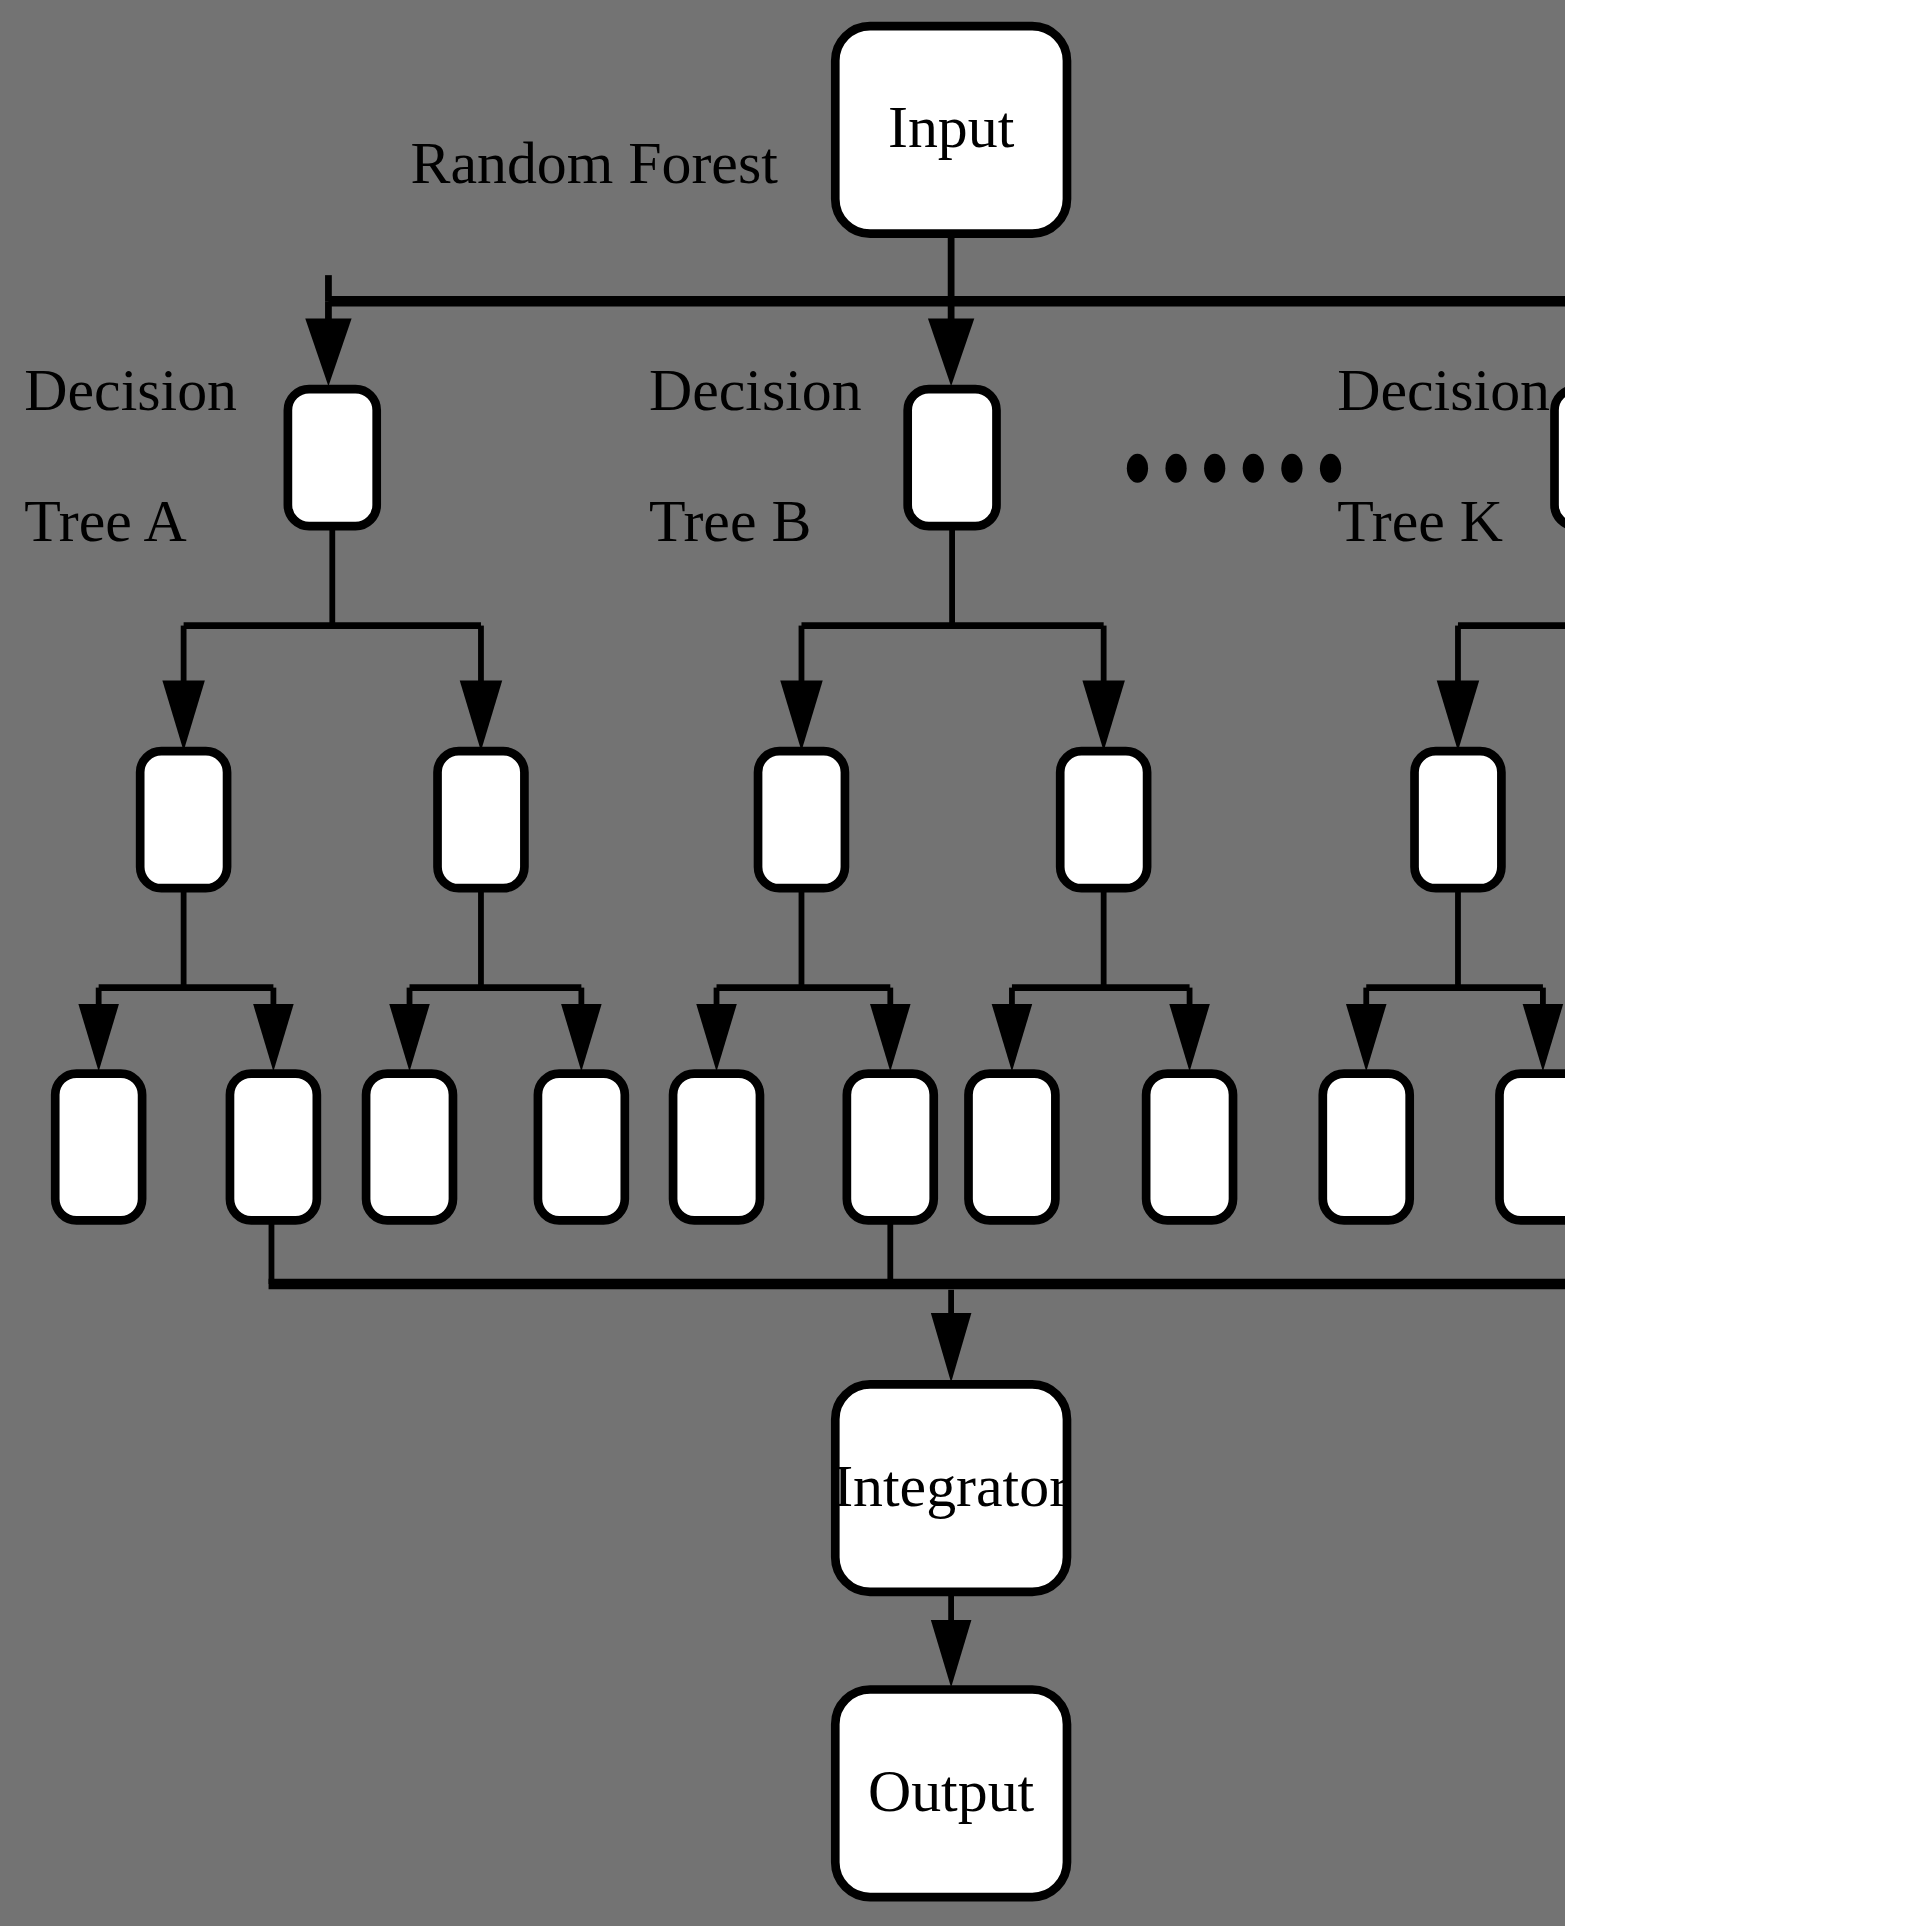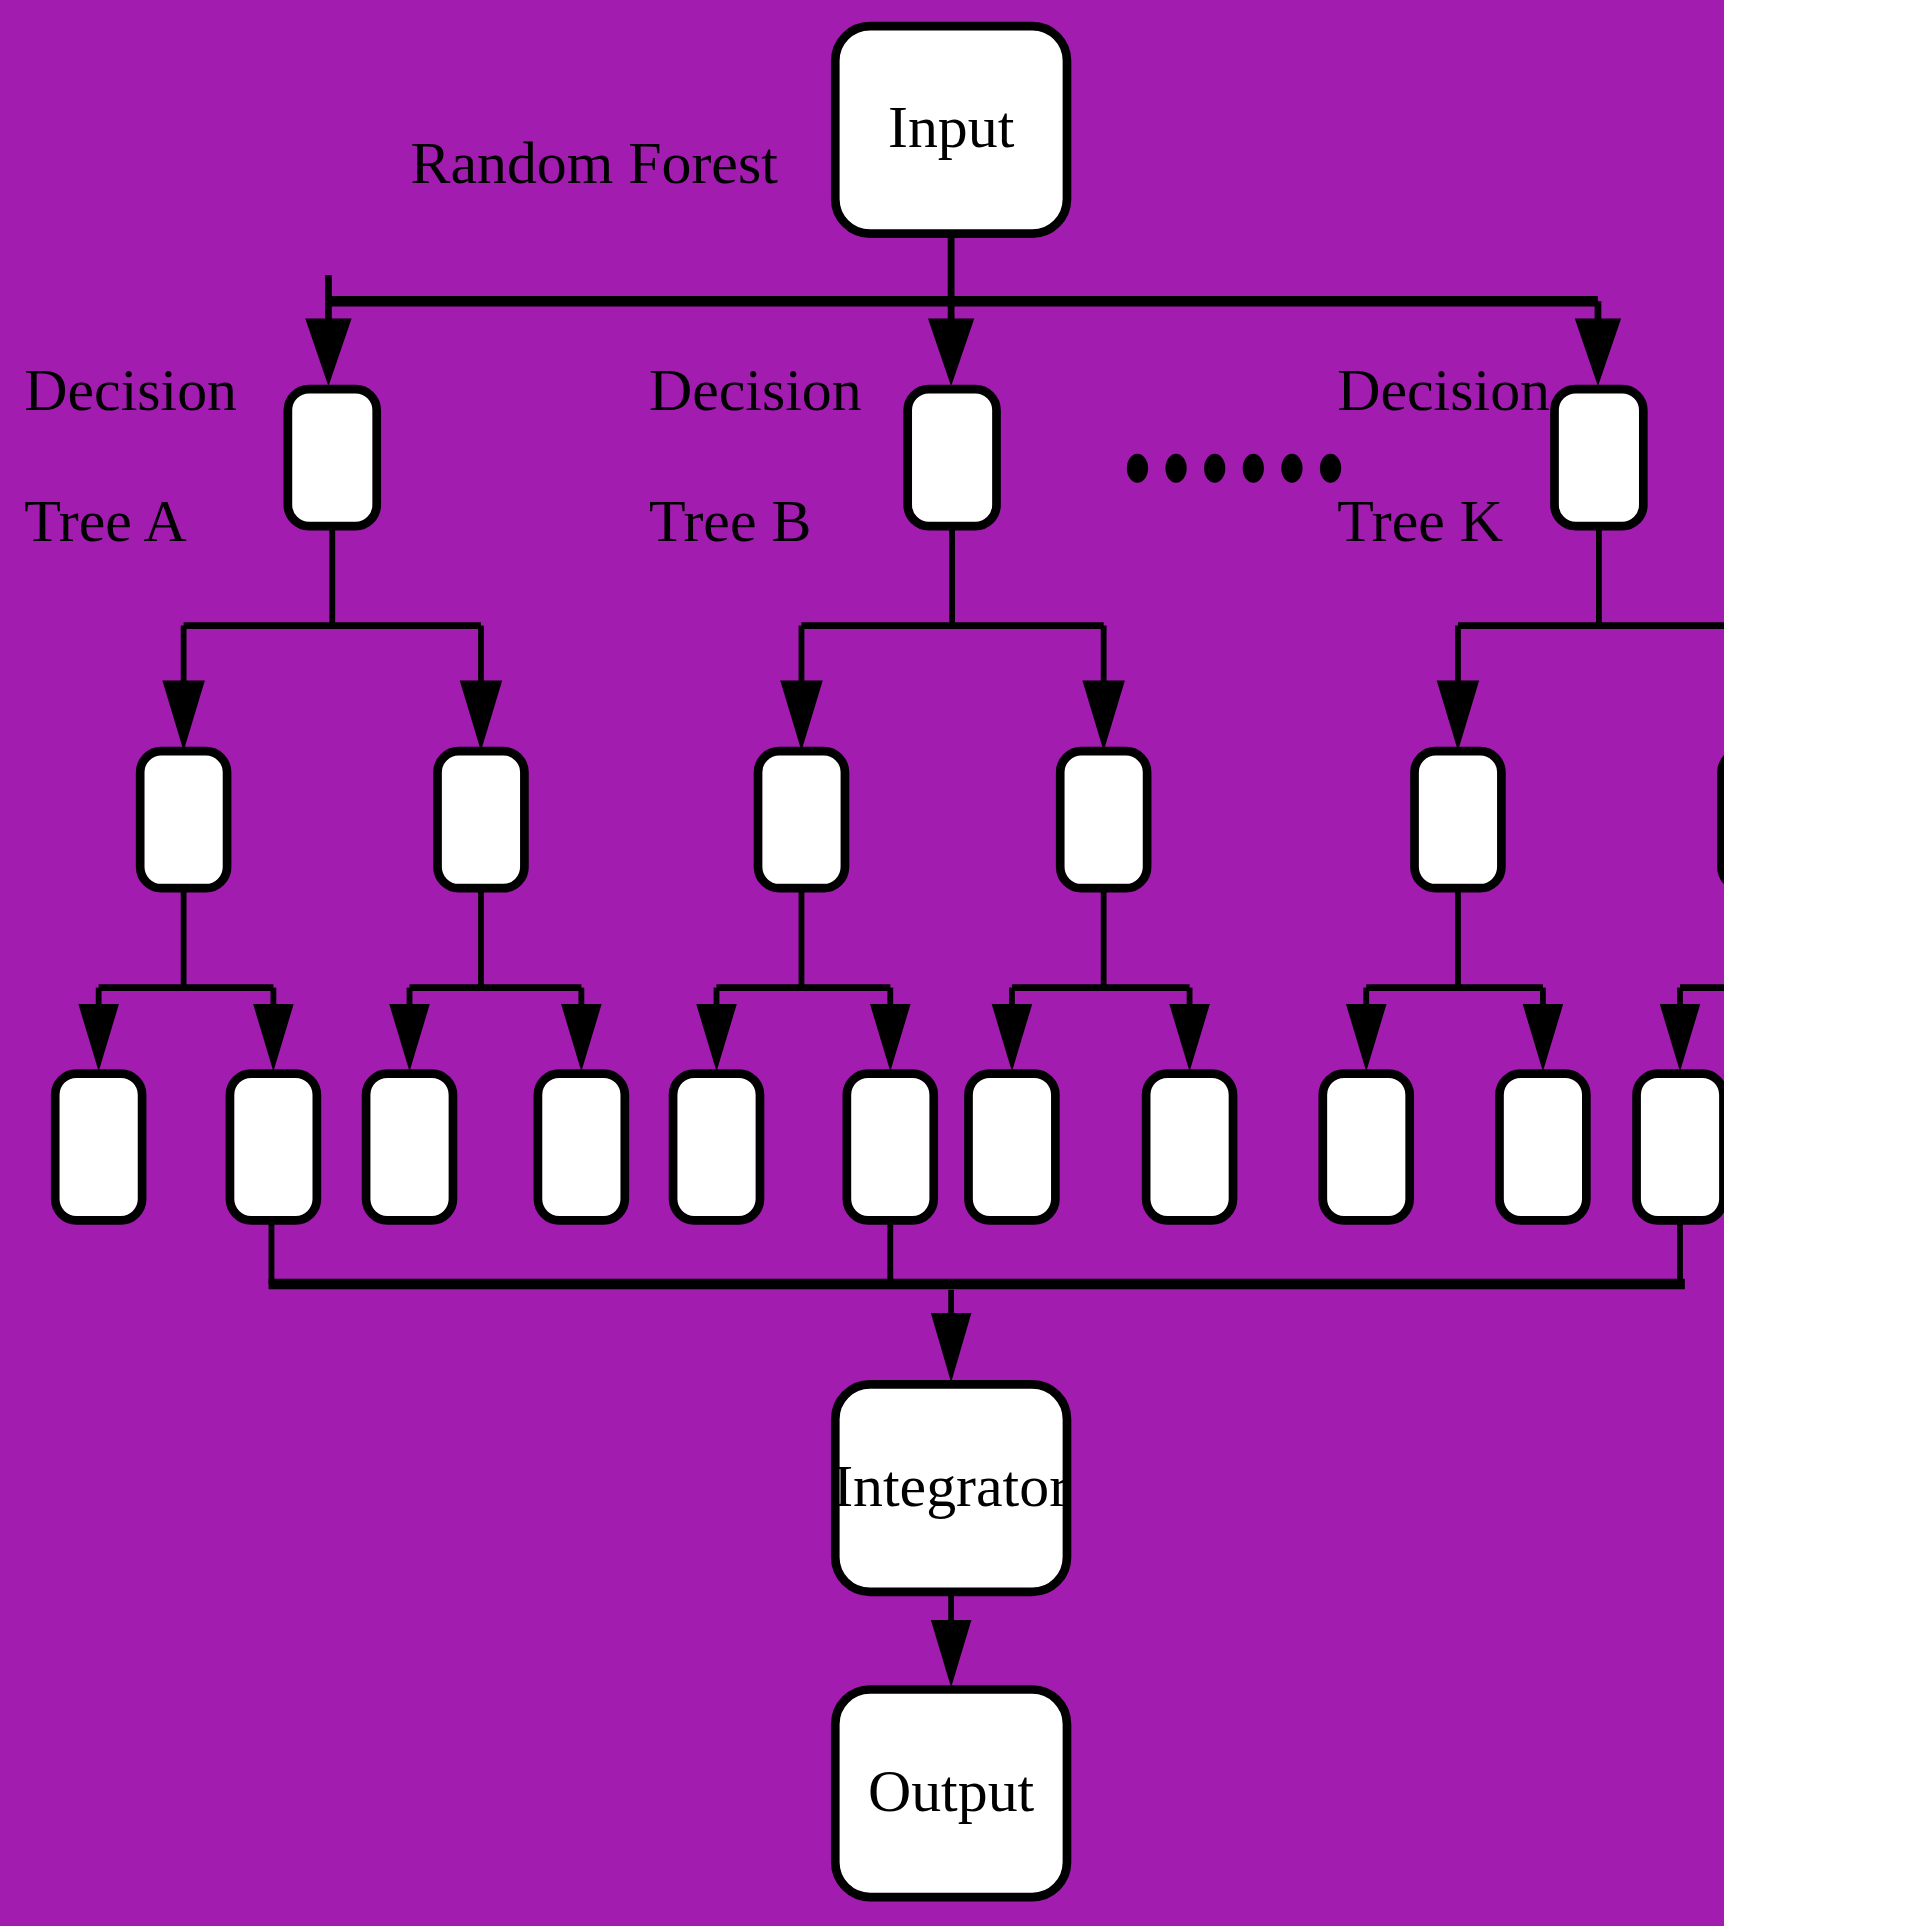--- a/index.html
+++ b/index.html
@@ -2,23 +2,23 @@
 <html><head>
 <meta charset="utf-8">
 <style>
   html, body {
     margin: 0;
     padding: 0;
     background: #ffffff;
   }
   #page {
     position: relative;
-    width: 1724px;
+    width: 1565px;
     height: 1926px;
-    background: #a21caf;
+    background: #737373;
     overflow: hidden;
     font-family: "Liberation Serif", "DejaVu Serif", serif;
   }
   svg.diagram {
     position: absolute;
     left: 0;
     top: 0;
     width: 1909px;
     height: 1926px;
     display: block;

